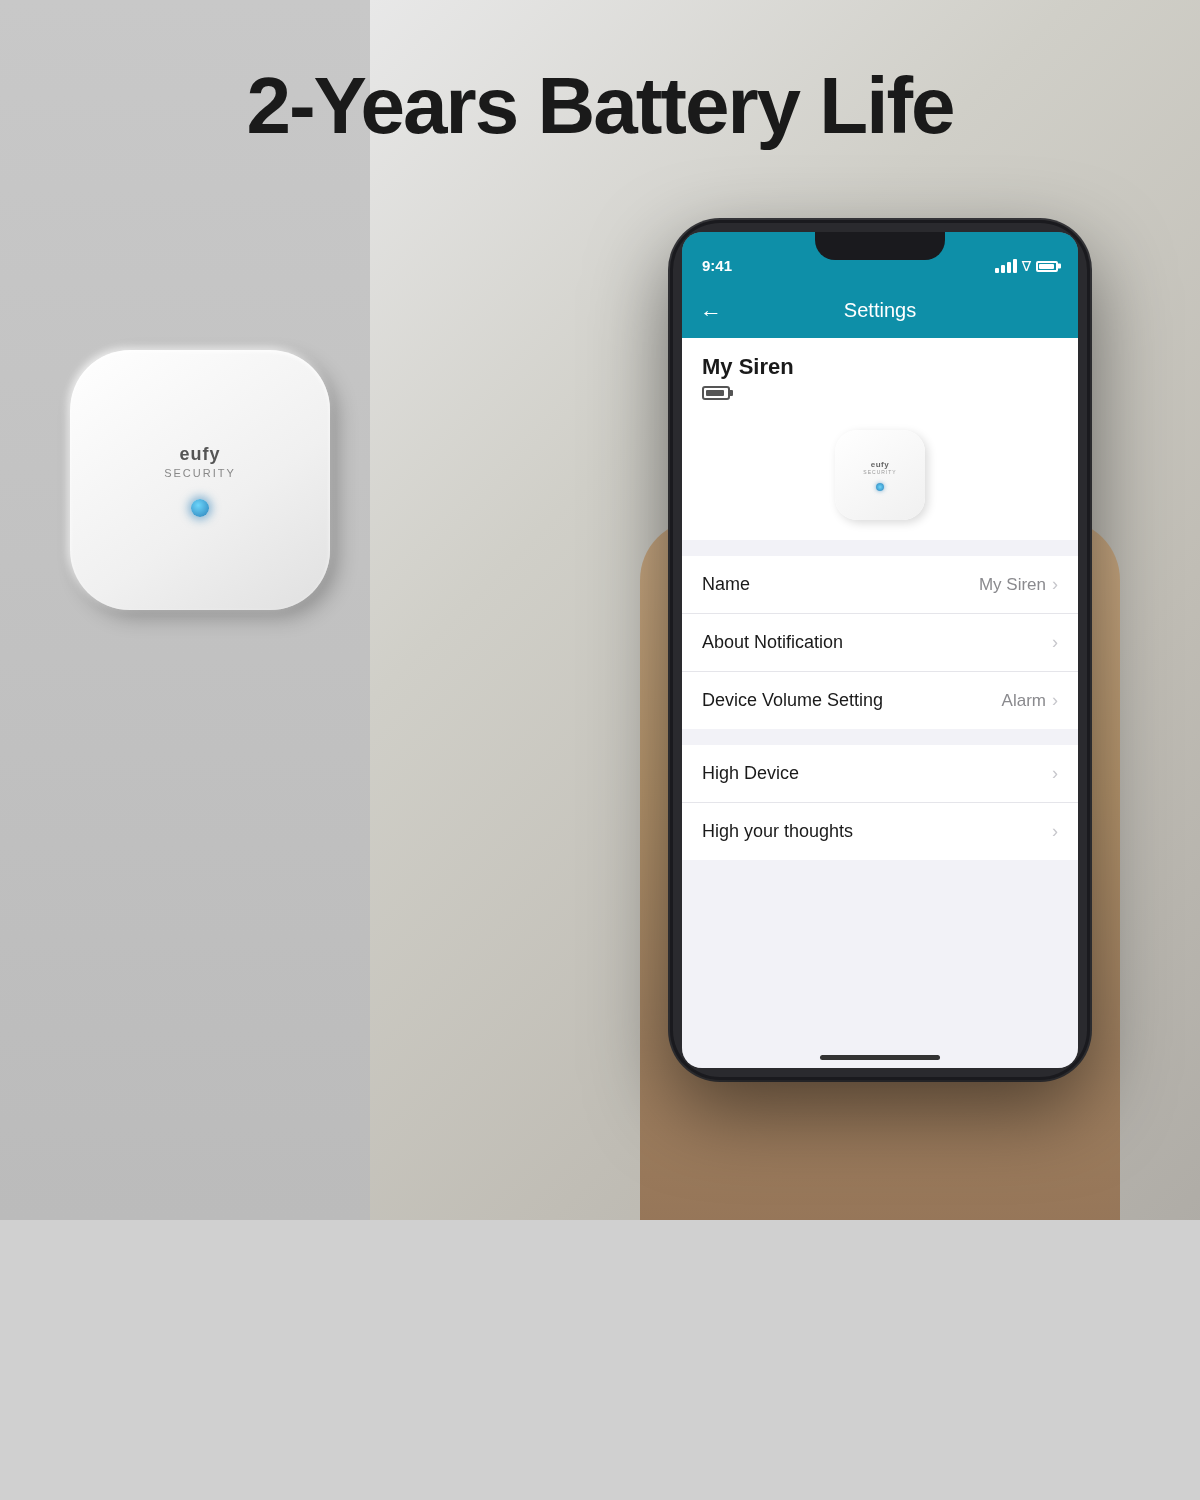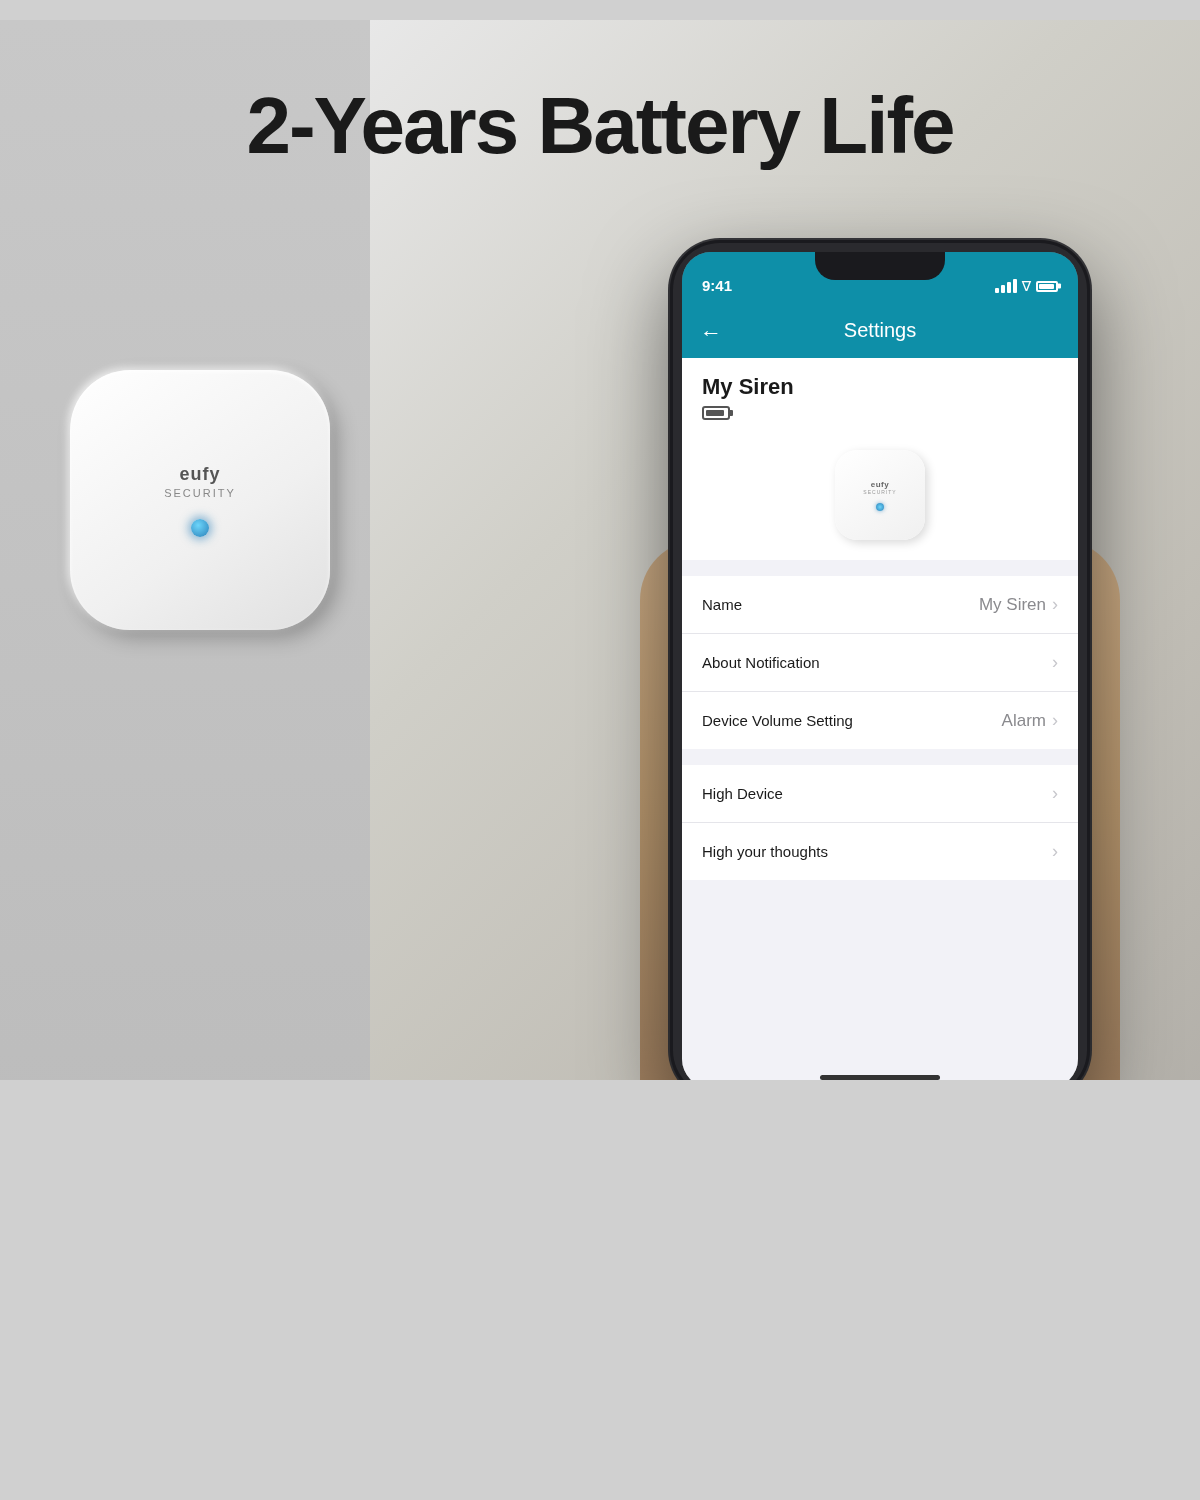--- a/index.html
+++ b/index.html
@@ -9,24 +9,23 @@
       height: 1500px;
       overflow: hidden;
       font-family: -apple-system, BlinkMacSystemFont, 'Helvetica Neue', Arial, sans-serif;
       background: #d0d0d0;
       display: flex;
       flex-direction: column;
     }
 
     .page-wrapper {
       width: 1200px;
-      height: 1060px;
+      height: 1220px;
       position: relative;
       overflow: hidden;
-      margin-top: 20px;
     }
 
     
     .bg-left {
       position: absolute;
       left: 0; top: 0;
       width: 370px;
       height: 1500px;
       background: linear-gradient(180deg, #c8c8c8 0%, #b8b8b8 100%);
     }
@@ -141,21 +140,21 @@
       overflow: hidden;
     }
 
     .phone-screen {
       position: absolute;
       top: 12px;
       left: 12px;
       right: 12px;
       bottom: 12px;
       background: #737373;
-      border-radius: 29px;
+      border-radius: 20px;
       overflow: hidden;
     }
 
     
     .notch {
       position: absolute;
       top: 0;
       left: 50%;
       transform: translateX(-50%);
       width: 130px;
@@ -384,21 +383,21 @@
       padding: 18px 20px;
       border-bottom: 1px solid #e5e5ea;
       cursor: pointer;
     }
 
     .settings-item:last-child {
       border-bottom: none;
     }
 
     .settings-item-label {
-      font-size: 15px;
+      font-size: 18px;
       color: #1a1a1a;
     }
 
     .settings-item-right {
       display: flex;
       align-items: center;
       gap: 6px;
     }
 
     .settings-item-value {

